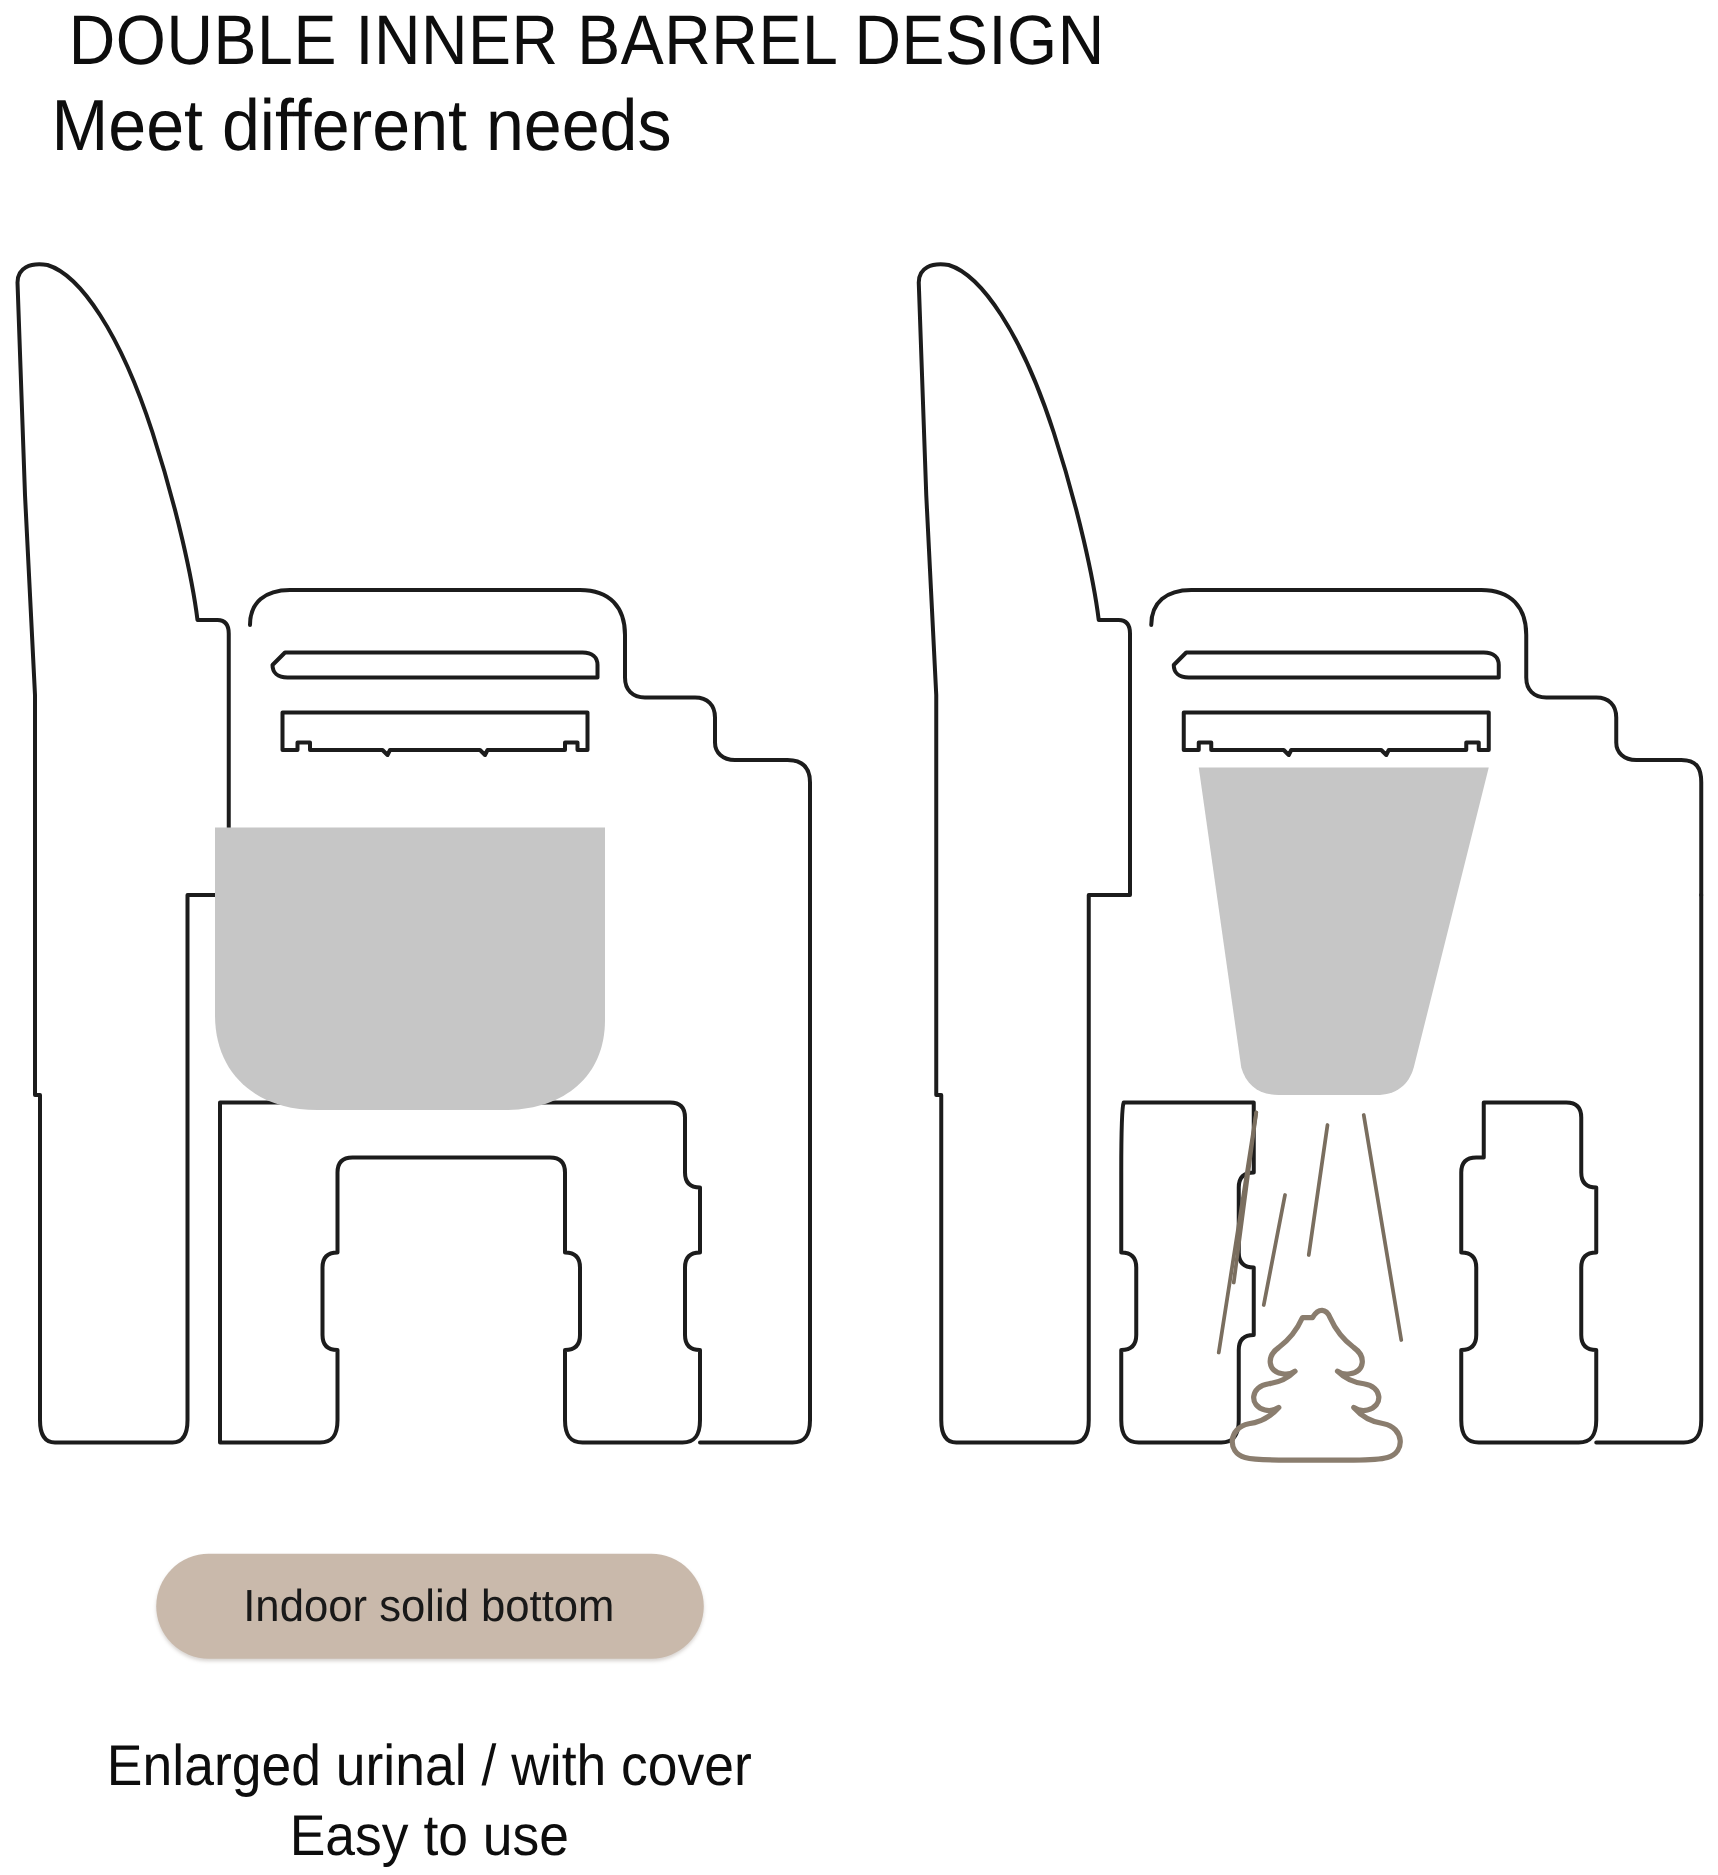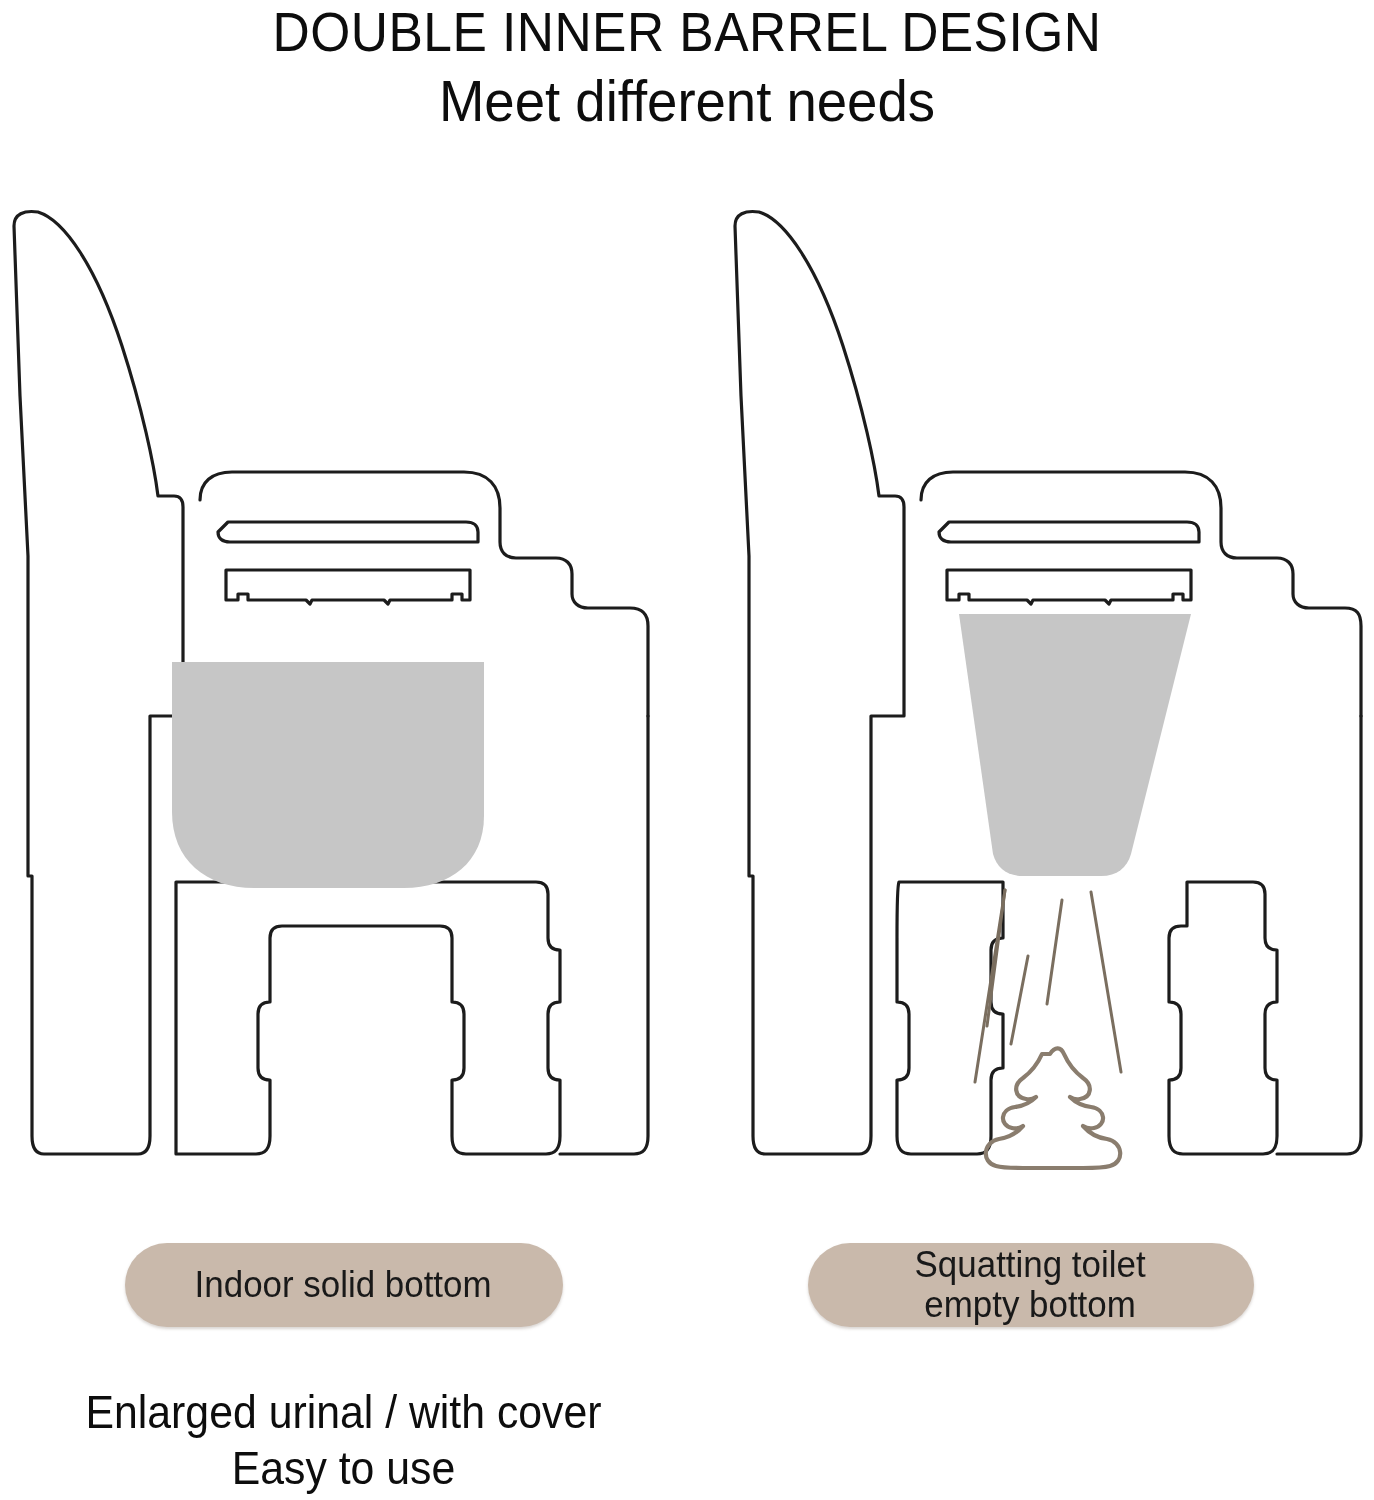--- a/index.html
+++ b/index.html
@@ -14,21 +14,20 @@
     font-family: "Liberation Sans", "DejaVu Sans", sans-serif;
     color: #111111;
     overflow: hidden;
     position: relative;
   }
 
   
   .header {
     width: 100%;
     padding-top: 2px;
-    text-align: center;
   }
   .header-title {
     font-size: 56px;
     line-height: 1.08;
     font-weight: 400;
     letter-spacing: 0.5px;
     color: #0d0d0d;
     margin: 0;
     transform: scaleX(0.92);
   }
@@ -412,26 +411,20 @@
     </svg>
   </div>
 </div>
 
 <div class="pill-row">
   <div class="pill-cell">
     <div class="pill">
       <span class="pill-line">Indoor solid bottom</span>
     </div>
   </div>
-  <div class="pill-cell">
-    <div class="pill two-line">
-      <span class="pill-line">Squatting toilet</span>
-      <span class="pill-line">empty bottom</span>
-    </div>
-  </div>
 </div>
 
 <div class="caption-row">
   <div class="caption-cell">
     <span class="caption-line">Enlarged urinal / with cover</span>
     <span class="caption-line">Easy to use</span>
   </div>
 </div>
 
 </body></html>

